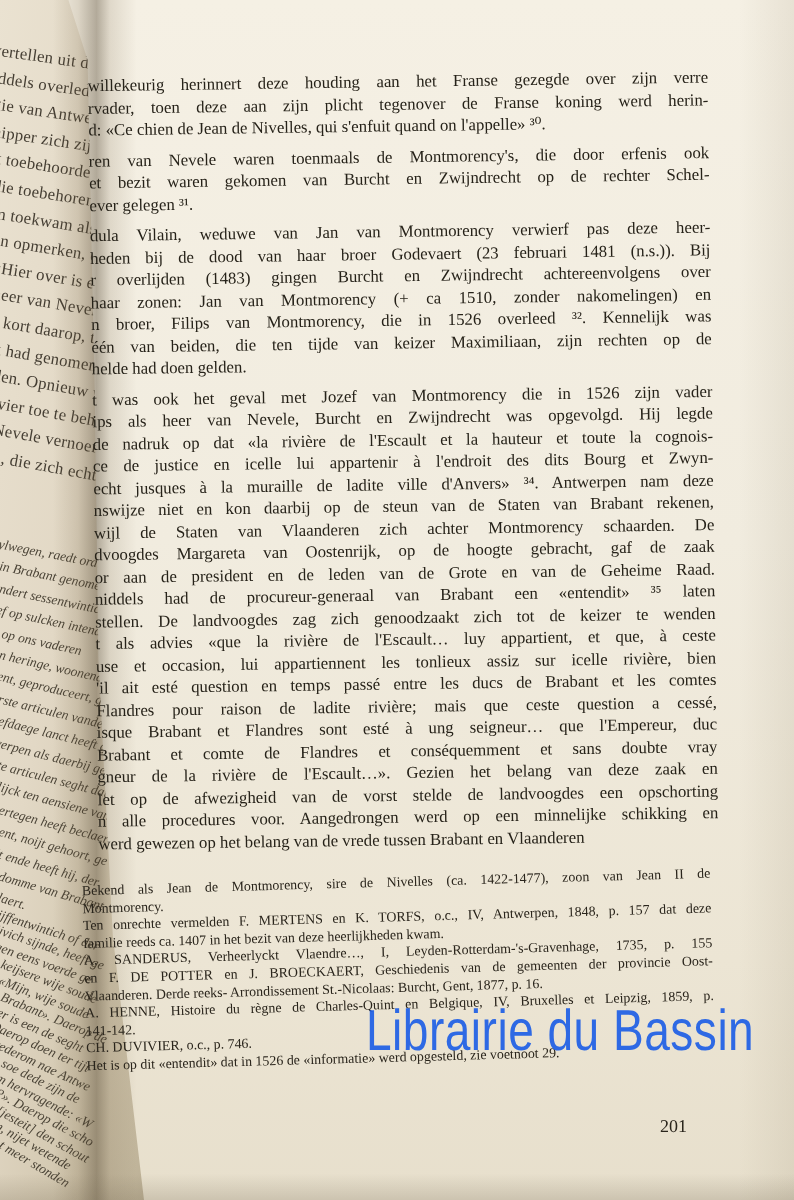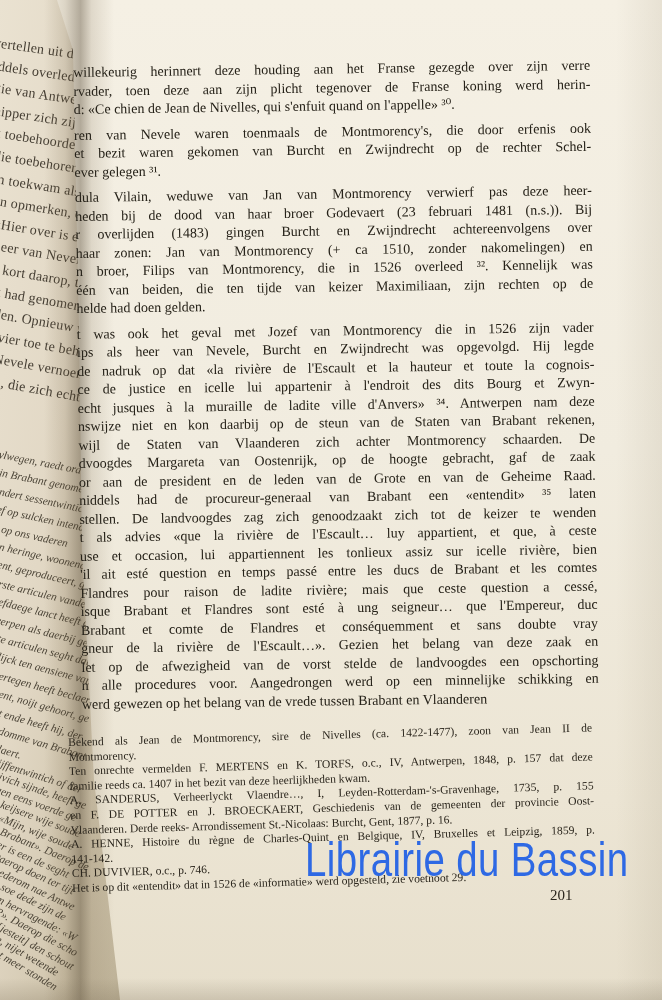--- a/index.html
+++ b/index.html
@@ -30,21 +30,21 @@
   
   .body-text{position:absolute;left:73px;top:64px;width:517px;transform:rotate(-0.8deg);transform-origin:0 0;}
   .para{margin-bottom:7px;}
   .bline{height:18.5px;overflow:hidden;text-align:justify;text-align-last:justify;
     font:14px/18.5px "Liberation Serif","DejaVu Serif",serif;color:#262219;}
   .bline.last{text-align-last:left;}
   .footnotes{position:absolute;left:68px;top:736px;width:524px;transform:rotate(-1.6deg);transform-origin:0 0;}
   .fline{height:14.6px;overflow:hidden;text-align:left;
     font:11.6px/14.6px "Liberation Serif","DejaVu Serif",serif;color:#2a251c;}
   .fline.fill{text-align:justify;text-align-last:justify;}
-  .page-number{position:absolute;left:550px;top:886px;font:15px/1.2 "Liberation Serif","DejaVu Serif",serif;color:#2a251c;}
+  .page-number{position:absolute;left:550px;top:930px;font:15px/1.2 "Liberation Serif","DejaVu Serif",serif;color:#2a251c;}
   
   .watermark{position:absolute;left:305px;top:836px;z-index:5;
     font:48px/1 "Liberation Sans",sans-serif;letter-spacing:.5px;
     transform:scaleX(0.8);transform-origin:0 50%;white-space:nowrap;opacity:.93;}
 </style>
 </head>
 <body>
 
 <div class="photo">
 

